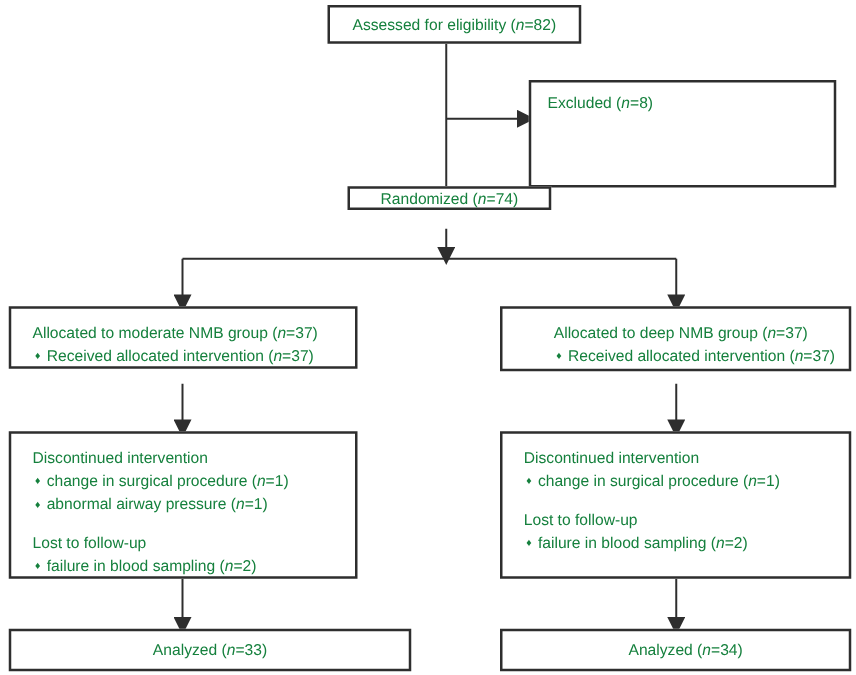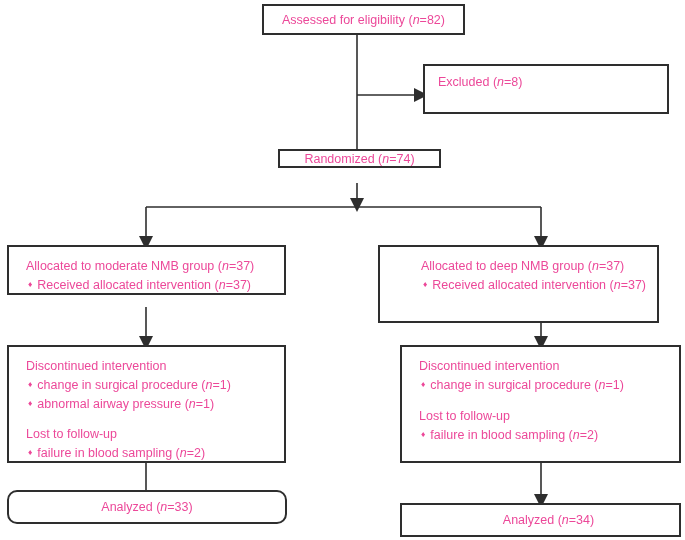--- a/index.html
+++ b/index.html
@@ -7,21 +7,21 @@
     padding: 0;
     background: #ffffff;
   }
   .diagram {
     position: relative;
     width: 685px;
     height: 540px;
     background: #ffffff;
     font-family: "Liberation Sans", sans-serif;
     font-size: 12.5px;
-    color: #ec4899;
+    color: #15803d;
     overflow: hidden;
   }
   .connectors {
     position: absolute;
     left: 0;
     top: 0;
     width: 685px;
     height: 540px;
     pointer-events: none;
   }
@@ -55,27 +55,27 @@
     vertical-align: 1.5px;
     margin: 0 5px 0 2px;
   }
   .excluded-box .bullet {
     margin: 0 7px 0 3px;
   }
   i { font-style: italic; }
 
   
   #box-assessed   { left: 262px; top: 4px;   width: 203px; height: 31px; }
-  #box-excluded   { left: 423px; top: 64px;  width: 246px; height: 50px; padding: 7px 6px 4px 13px; }
+  #box-excluded   { left: 423px; top: 64px;  width: 246px; height: 86px; padding: 7px 6px 4px 13px; }
   #box-randomized { left: 278px; top: 149px; width: 163px; height: 19px; }
   #box-alloc-mod  { left: 7px;   top: 245px; width: 279px; height: 50px; }
-  #box-alloc-deep { left: 378px; top: 245px; width: 281px; height: 78px; padding-left: 41px; }
+  #box-alloc-deep { left: 400px; top: 245px; width: 281px; height: 52px; padding-left: 41px; }
   #box-fu-mod     { left: 7px;   top: 345px; width: 279px; height: 118px; }
   #box-fu-deep    { left: 400px; top: 345px; width: 281px; height: 118px; }
-  #box-anal-mod   { left: 7px;   top: 490px; width: 280px; height: 34px; border-radius: 10px; }
+  #box-anal-mod   { left: 7px;   top: 503px; width: 322px; height: 34px; }
   #box-anal-deep  { left: 400px; top: 503px; width: 281px; height: 34px; padding-left: 16px; }
 </style>
 </head>
 <body>
 
 <div class="diagram">
 
   <svg class="connectors" viewBox="0 0 685 540" xmlns="http://www.w3.org/2000/svg">
     <defs>
       <marker id="arrow" viewBox="0 0 10 10" refX="1" refY="5" markerWidth="9" markerHeight="9" orient="auto-start-reverse">

